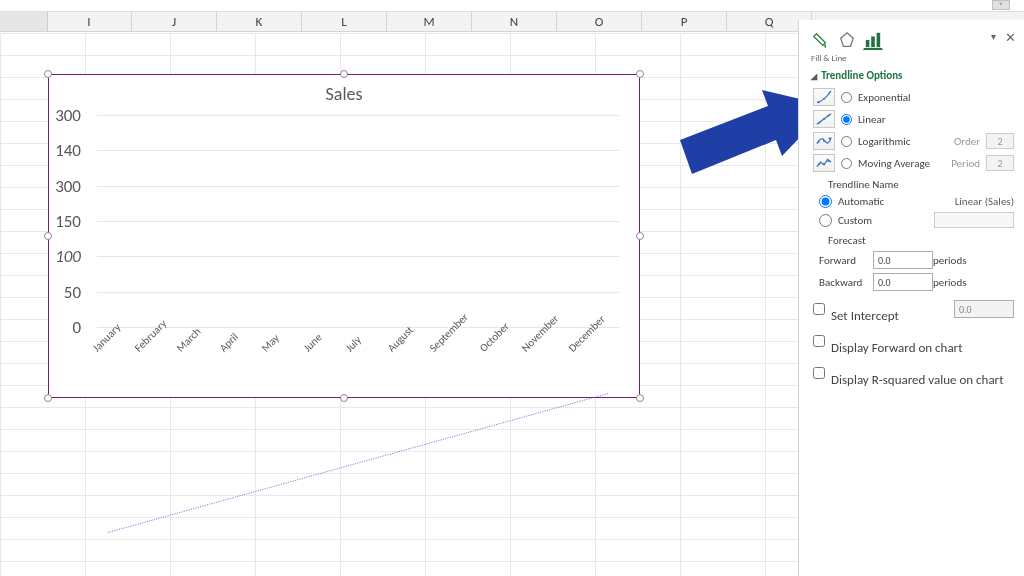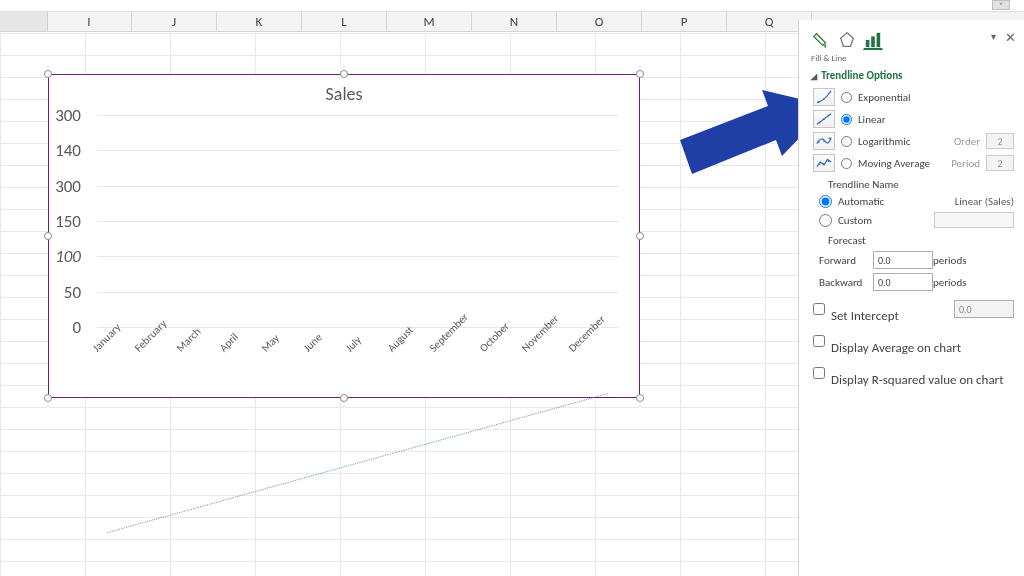--- a/index.html
+++ b/index.html
@@ -293,19 +293,19 @@
     <span class="unit">periods</span>
   </div>
 
   <div class="check-row">
     <input type="checkbox" style="">
     <label>Set Intercept</label>
     <input class="num-box" disabled="" value="0.0" style="">
   </div>
   <div class="check-row">
     <input type="checkbox" style="">
-    <label>Display Average on chart</label>
+    <label>Display Forward on chart</label>
   </div>
   <div class="check-row">
     <input type="checkbox" style="">
     <label>Display R-squared value on chart</label>
   </div>
 </div>
 
 </body></html>

